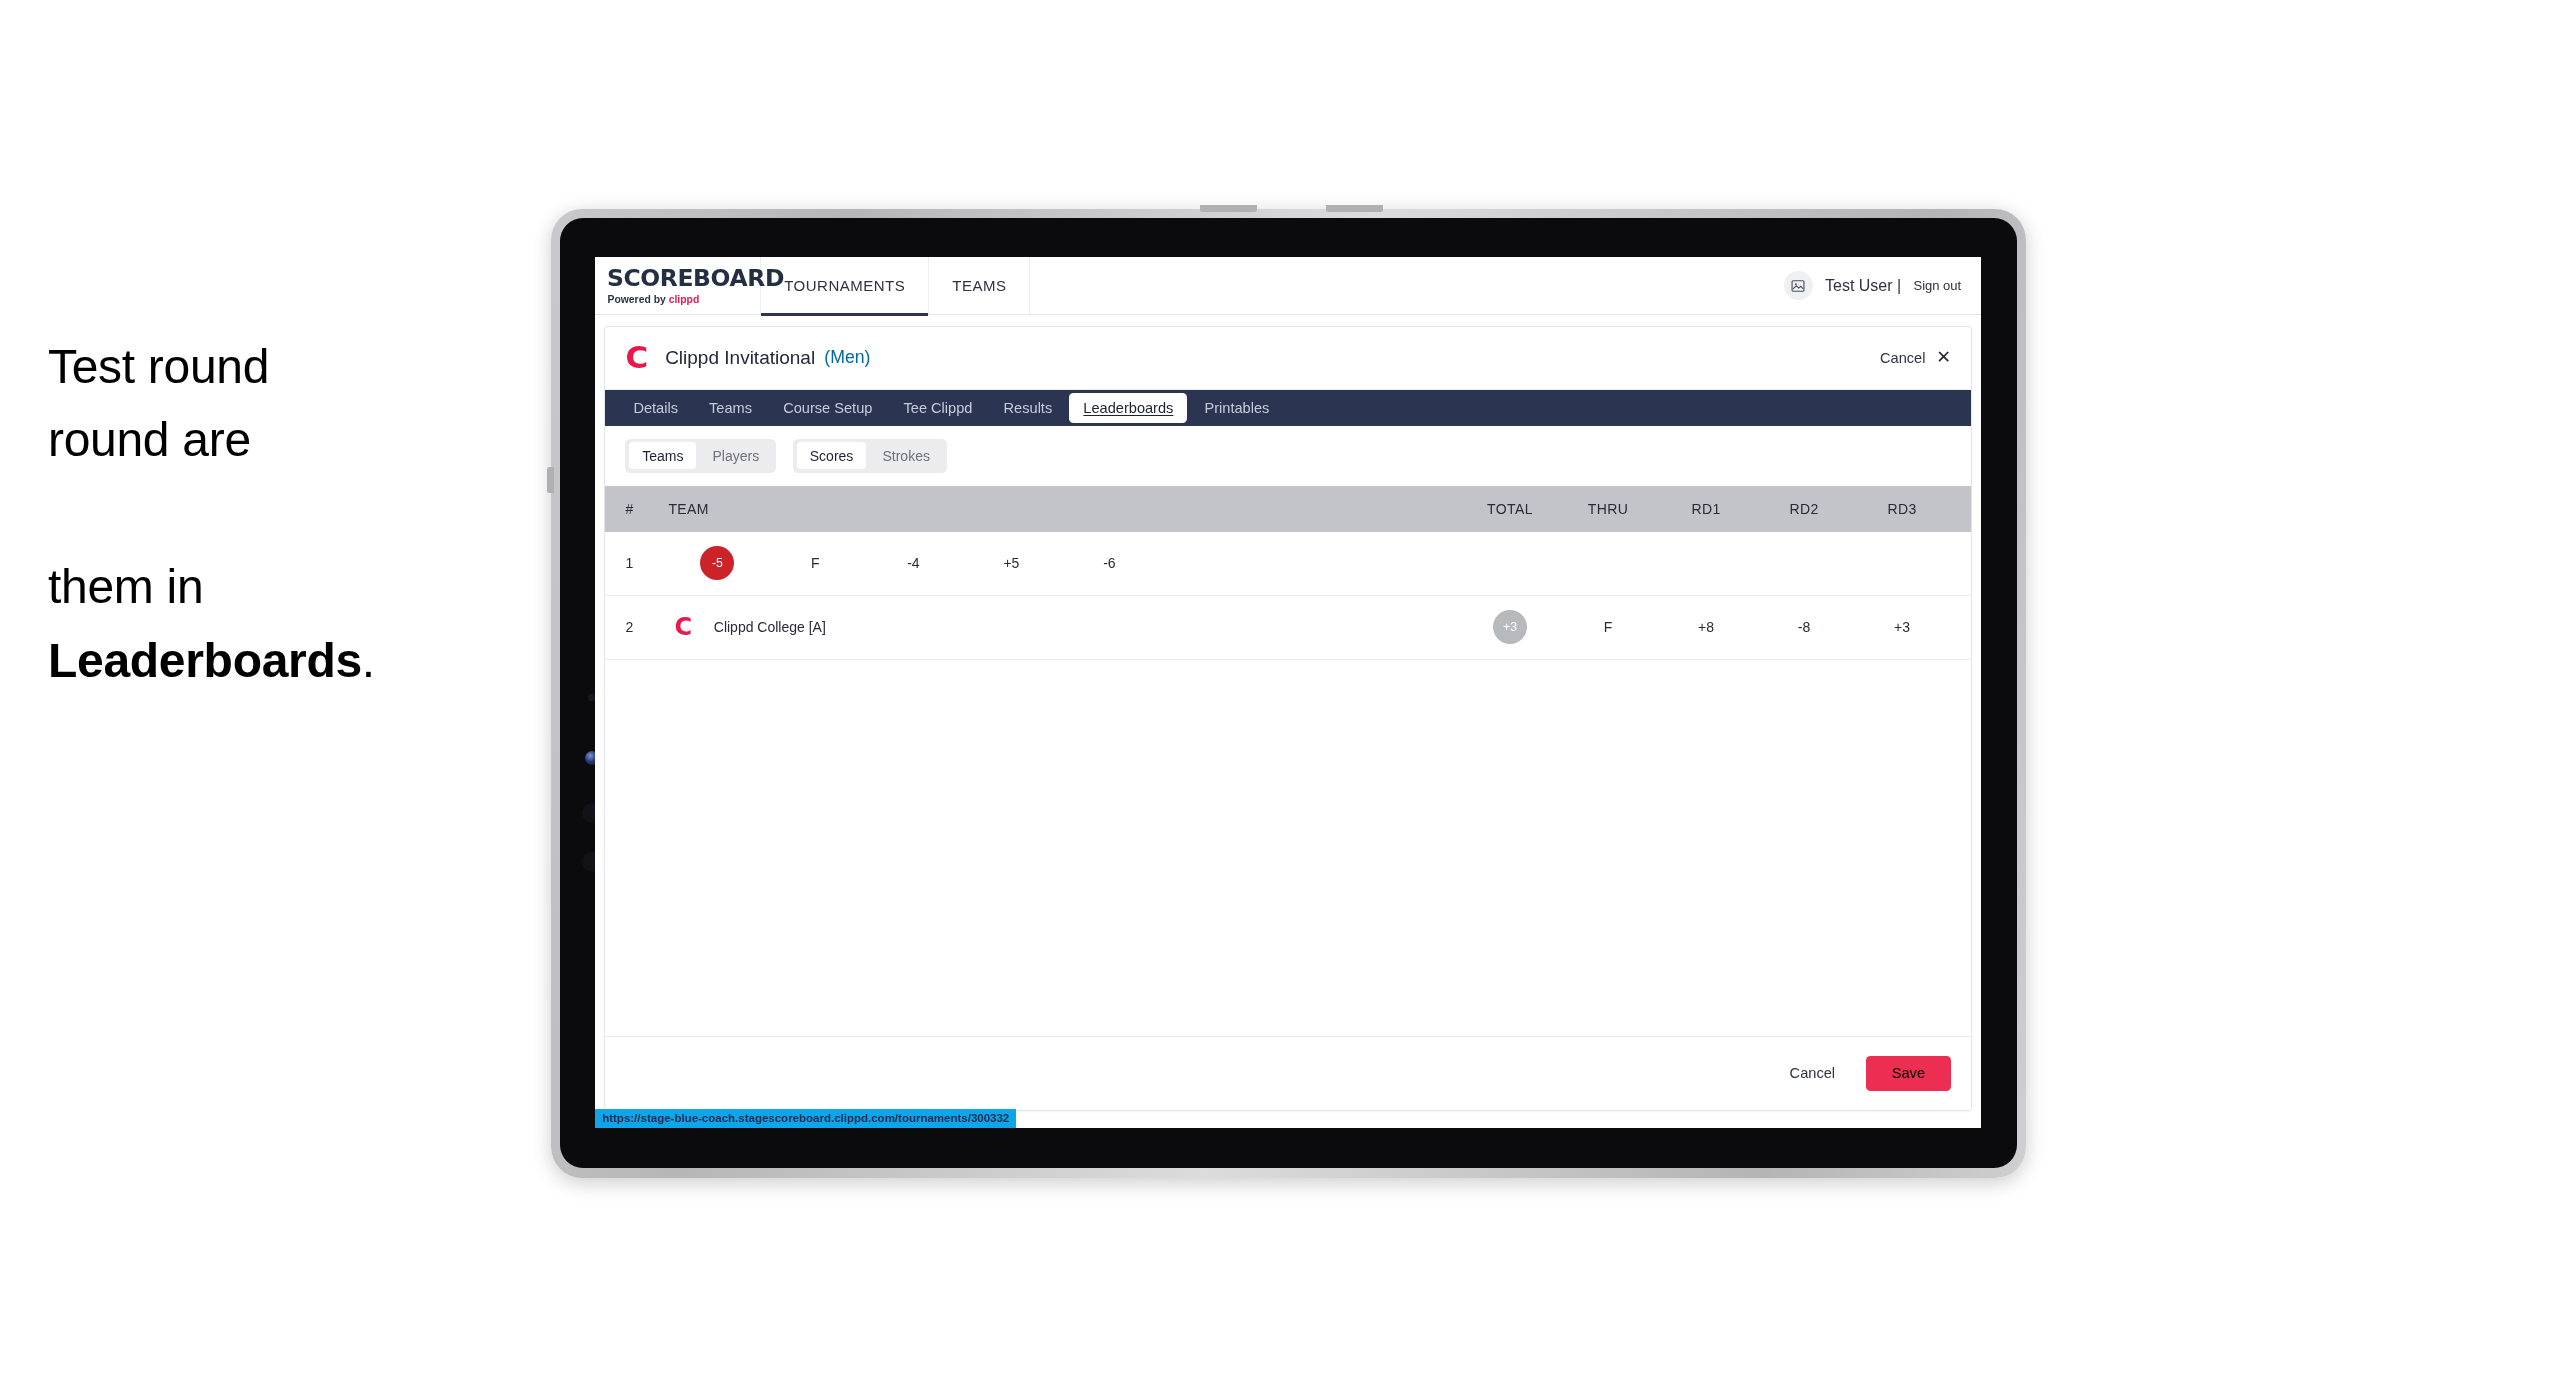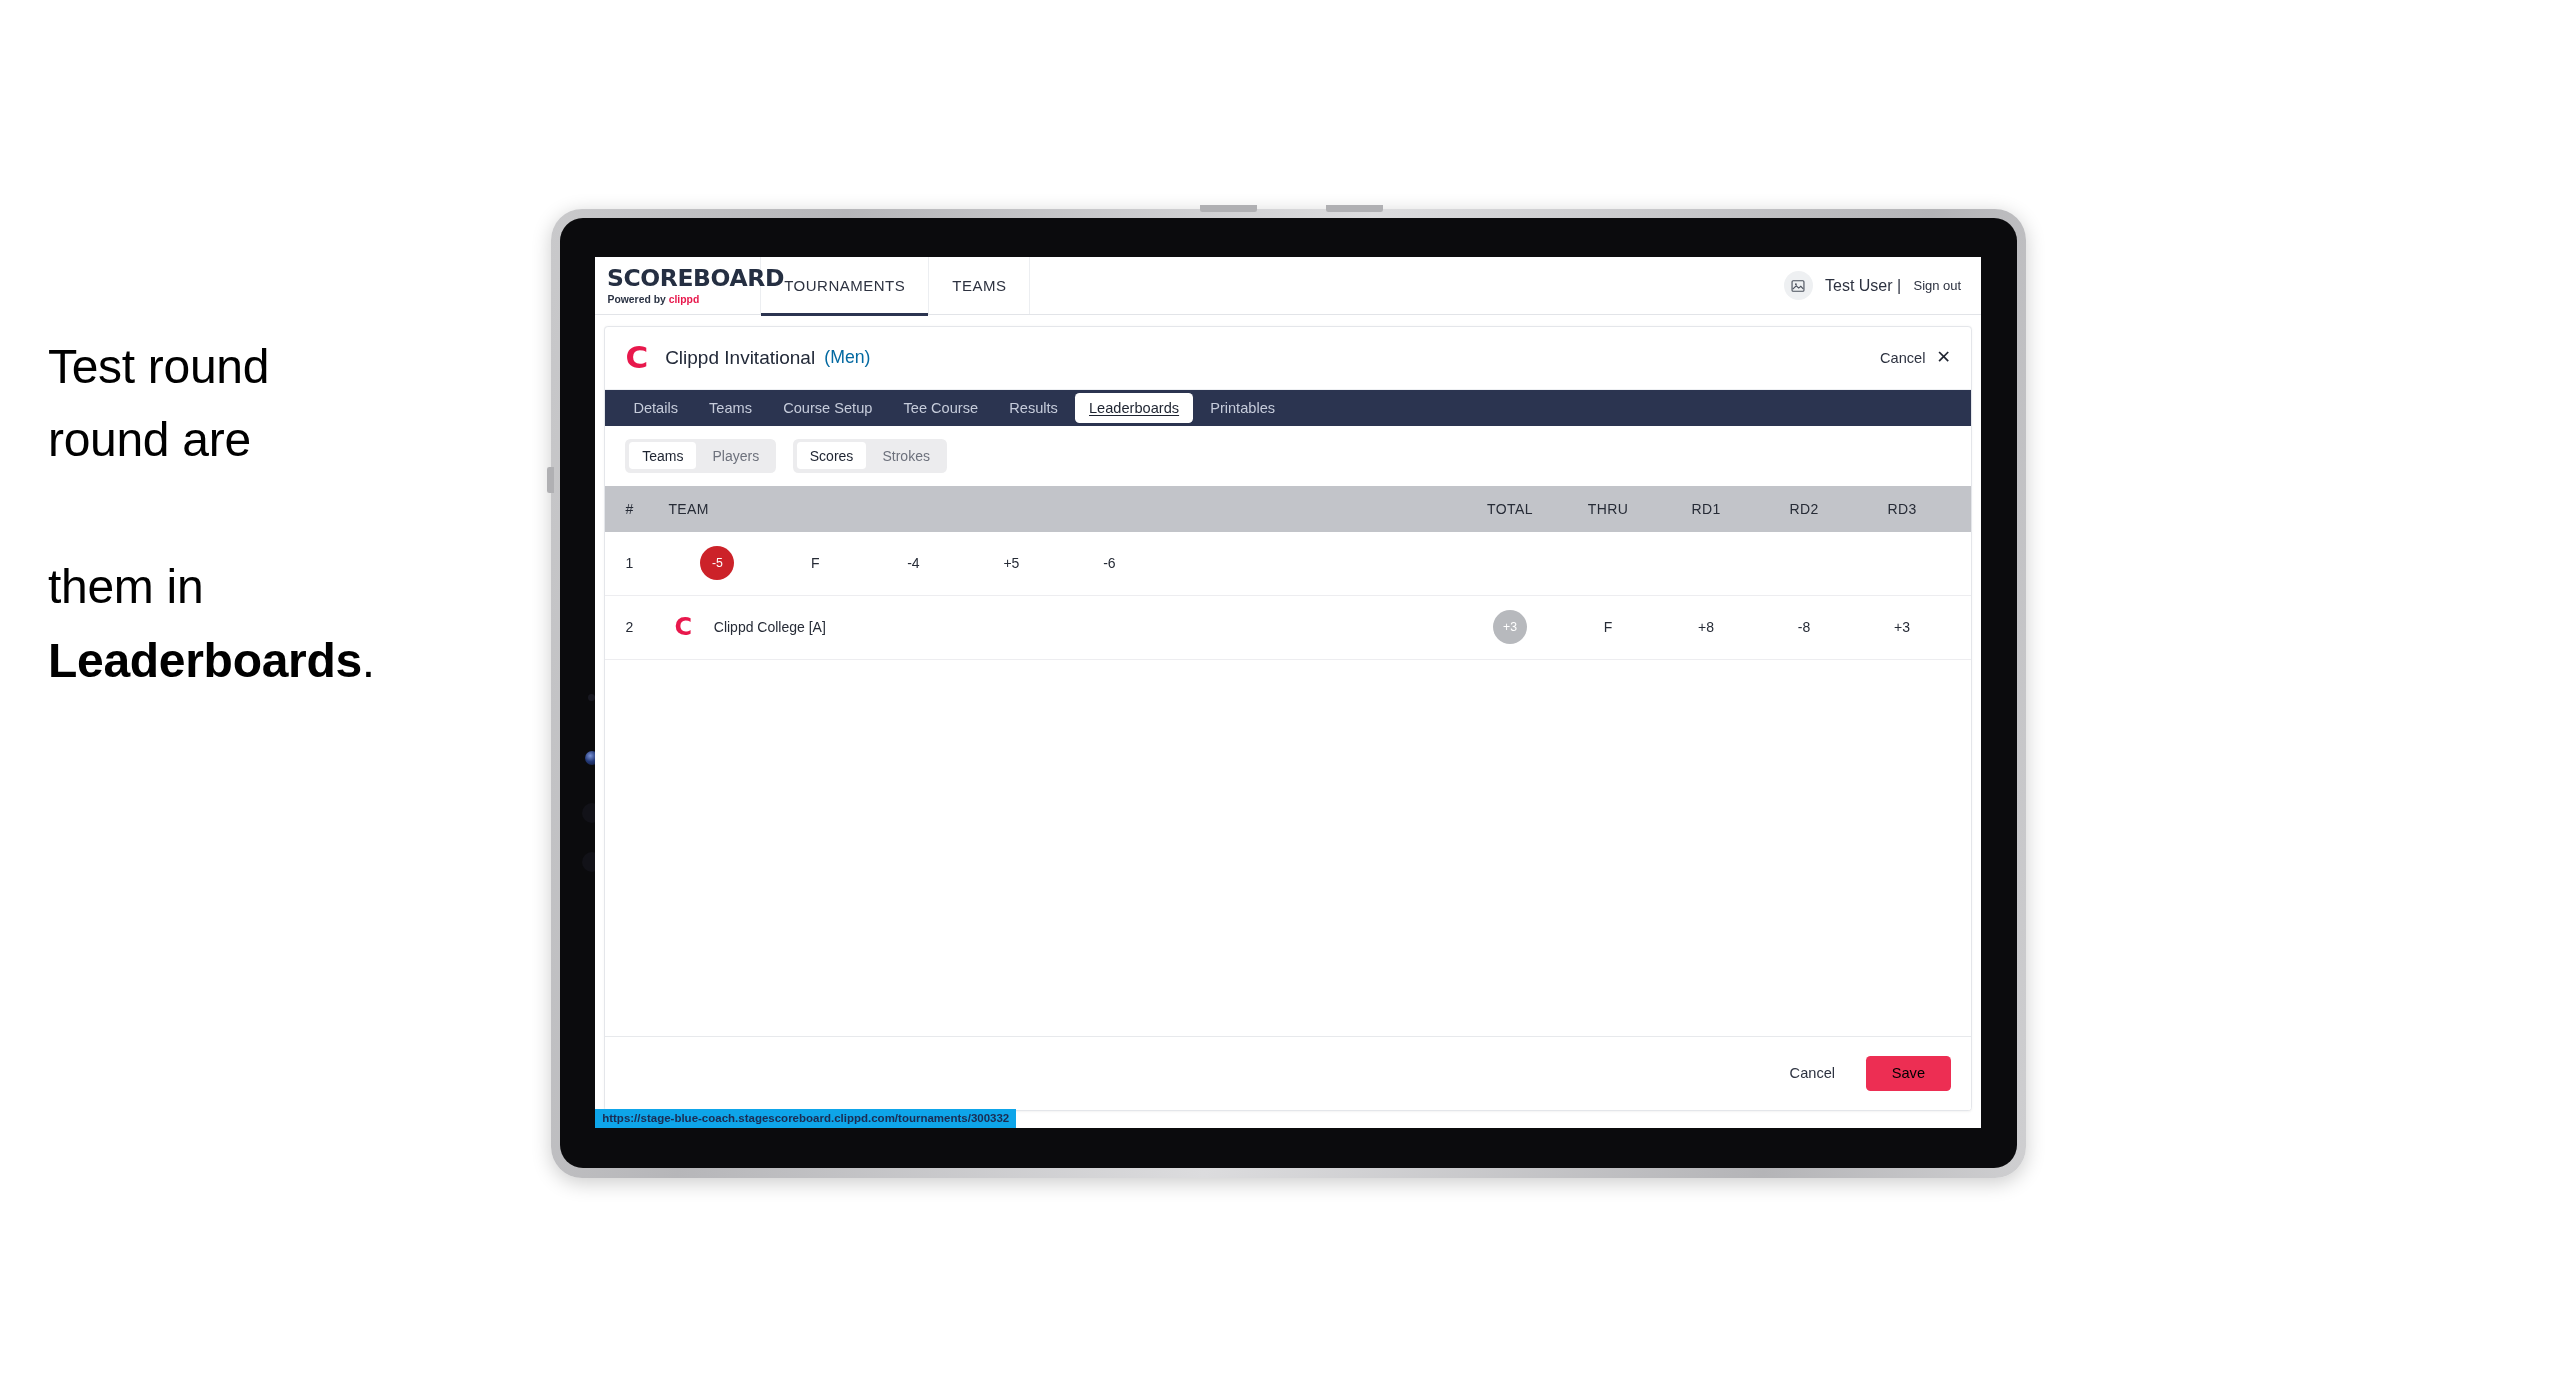--- a/index.html
+++ b/index.html
@@ -358,21 +358,21 @@
           <div id="cancel-x">
             <span id="cancel-x-label">Cancel</span>
             <span id="cancel-x-glyph">✕</span>
           </div>
         </div>
 
         <div id="subtabs">
           <div class="subtab"><span>Details</span></div>
           <div class="subtab"><span>Teams</span></div>
           <div class="subtab"><span>Course Setup</span></div>
-          <div class="subtab"><span>Tee Course</span></div>
+          <div class="subtab"><span>Tee Clippd</span></div>
           <div class="subtab"><span>Results</span></div>
           <div class="subtab active"><span>Leaderboards</span></div>
           <div class="subtab"><span>Printables</span></div>
         </div>
 
         <div id="filters">
           <div class="segmented">
             <div class="seg active"><span>Teams</span></div>
             <div class="seg"><span>Players</span></div>
           </div>

